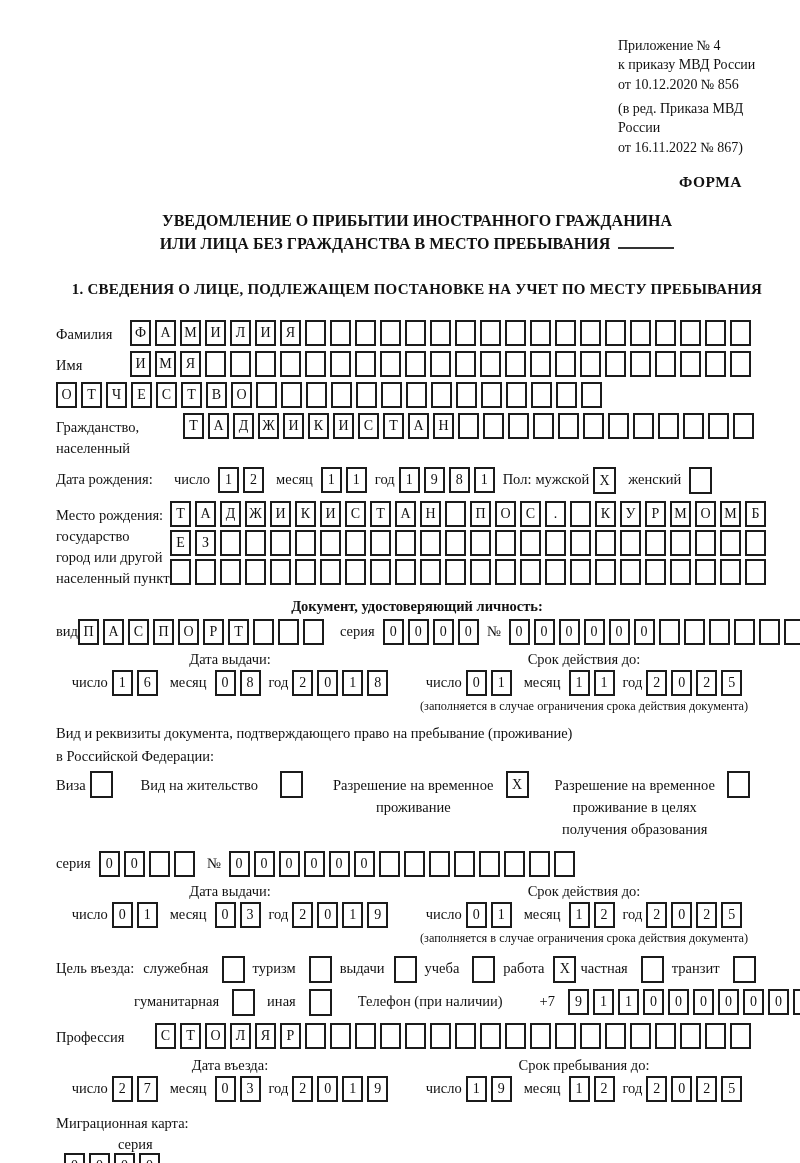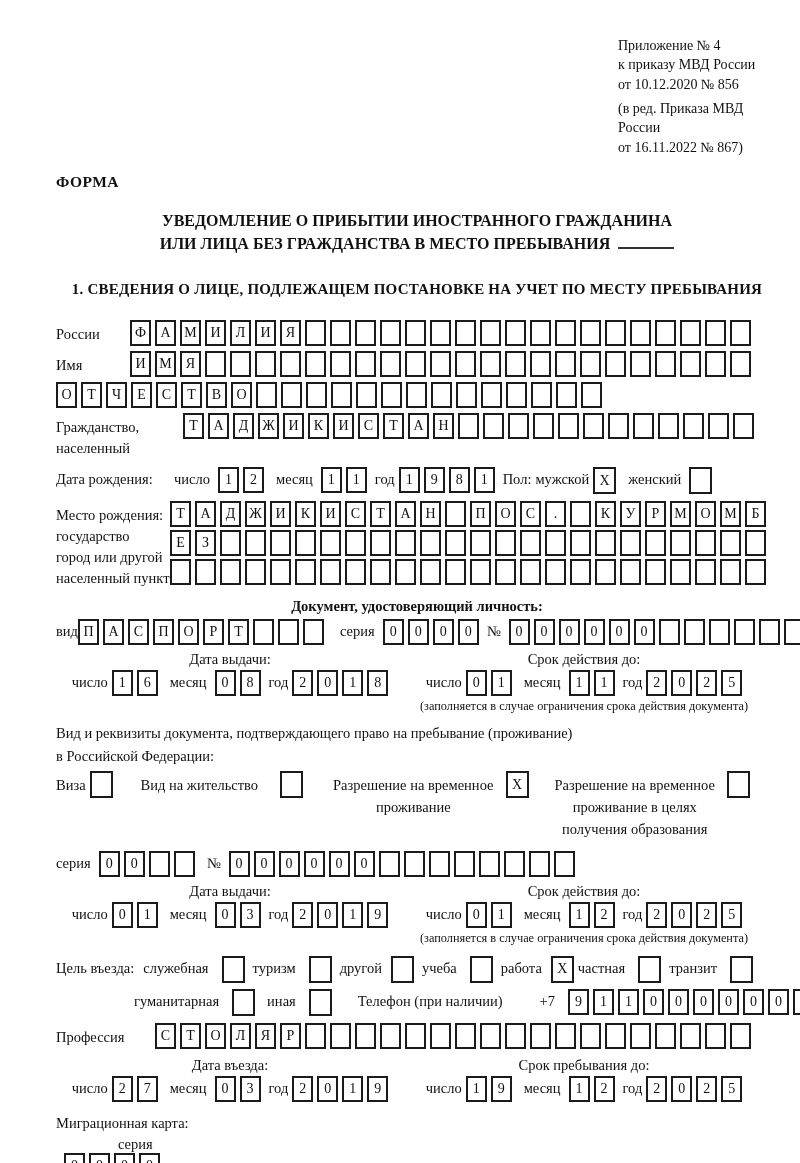--- a/index.html
+++ b/index.html
@@ -2,21 +2,21 @@
 <html><head>
 <meta charset="utf-8">
 <style>
   * { margin:0; padding:0; box-sizing:border-box; }
   html,body { background:#ffffff; }
   body { width:800px; font-family:"Liberation Serif", serif; color:#111; }
   .page { width:800px; min-height:1163px; padding:36px 22px 20px 56px; position:relative; overflow:hidden; }
 
   .hdr-block { margin-left:562px; font-size:14px; line-height:1.38; }
   .hdr-block .rev { margin-top:5px; }
-  .forma { font-weight:bold; font-size:15.5px; margin:16px 36px 0 0; letter-spacing:.5px; }
+  .forma { text-align:right; font-weight:bold; font-size:15.5px; margin:16px 36px 0 0; letter-spacing:.5px; }
 
   .title { text-align:center; font-weight:bold; font-size:16px; line-height:1.45; margin-top:18px; }
   .title-underline { display:inline-block; width:56px; border-bottom:2px solid #333; height:14px; margin-left:8px; }
 
   .sec-heading { text-align:center; font-weight:bold; font-size:15px; margin-top:26px; letter-spacing:.2px; }
 
   .frow { display:flex; align-items:flex-start; margin-top:5px; }
   .flabel { flex-shrink:0; font-size:14.5px; padding-top:4px; line-height:1.45; }
   .cells { display:inline-flex; gap:4px; flex-shrink:0; }
   .cell { width:21px; height:26px; border:2px solid #1b1b1b; display:inline-flex; align-items:center; justify-content:center;
@@ -63,21 +63,21 @@
   <div class="forma">ФОРМА</div>
 
   <div class="title">
     <div>УВЕДОМЛЕНИЕ О ПРИБЫТИИ ИНОСТРАННОГО ГРАЖДАНИНА</div>
     <div><span>ИЛИ ЛИЦА БЕЗ ГРАЖДАНСТВА В МЕСТО ПРЕБЫВАНИЯ</span><span class="title-underline"></span></div>
   </div>
 
   <div class="sec-heading">1. СВЕДЕНИЯ О ЛИЦЕ, ПОДЛЕЖАЩЕМ ПОСТАНОВКЕ НА УЧЕТ ПО МЕСТУ ПРЕБЫВАНИЯ</div>
 
   <div class="frow" style="margin-top:22px;">
-    <div class="flabel" style="width:74px;">России</div>
+    <div class="flabel" style="width:74px;">Фамилия</div>
     <div class="cells">
         <span class="cell">Ф</span>
         <span class="cell">А</span>
         <span class="cell">М</span>
         <span class="cell">И</span>
         <span class="cell">Л</span>
         <span class="cell">И</span>
         <span class="cell">Я</span>
         <span class="cell"></span>
         <span class="cell"></span>
@@ -494,21 +494,21 @@
       <div class="note">(заполняется в случае ограничения срока действия документа)</div>
     </div>
   </div>
 
   <div class="purpose-row" style="margin-top:10px;">
     <span class="ilabel">Цель въезда:</span>
     <span class="ilabel gap4">служебная</span>
     <span class="cbox gap8"></span>
     <span class="ilabel gap8">туризм</span>
     <span class="cbox gap8"></span>
-    <span class="ilabel gap8">другой</span>
+    <span class="ilabel gap8">выдачи</span>
     <span class="cbox gap4"></span>
     <span class="ilabel gap8">учеба</span>
     <span class="cbox gap8"></span>
     <span class="ilabel gap8">работа</span>
     <span class="cbox gap4">X</span>
     <span class="ilabel gap4">частная</span>
     <span class="cbox gap8"></span>
     <span class="ilabel gap8">транзит</span>
     <span class="cbox gap8"></span>
   </div>

